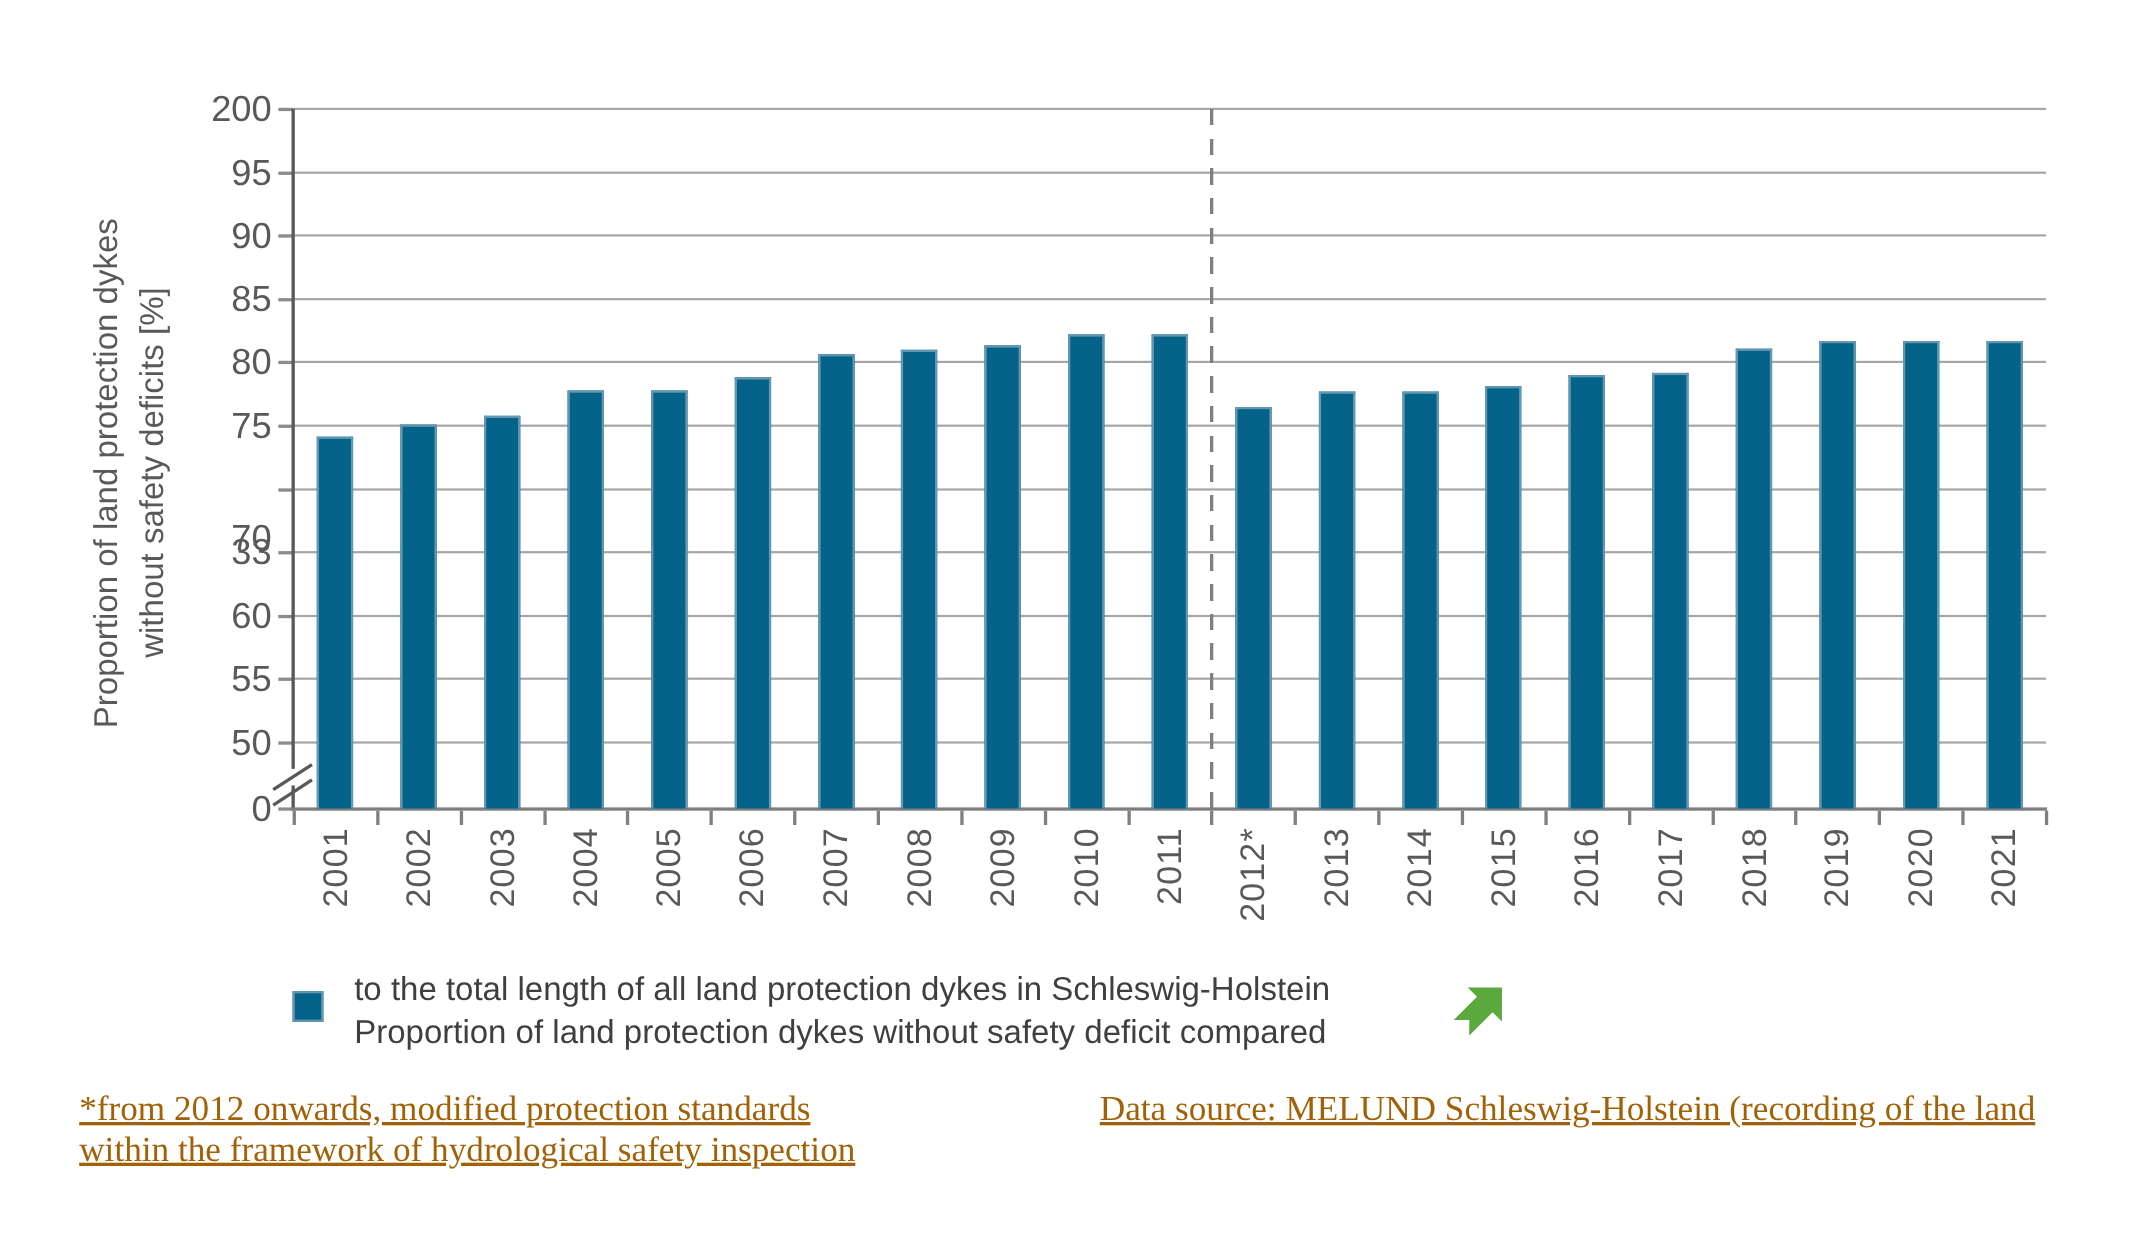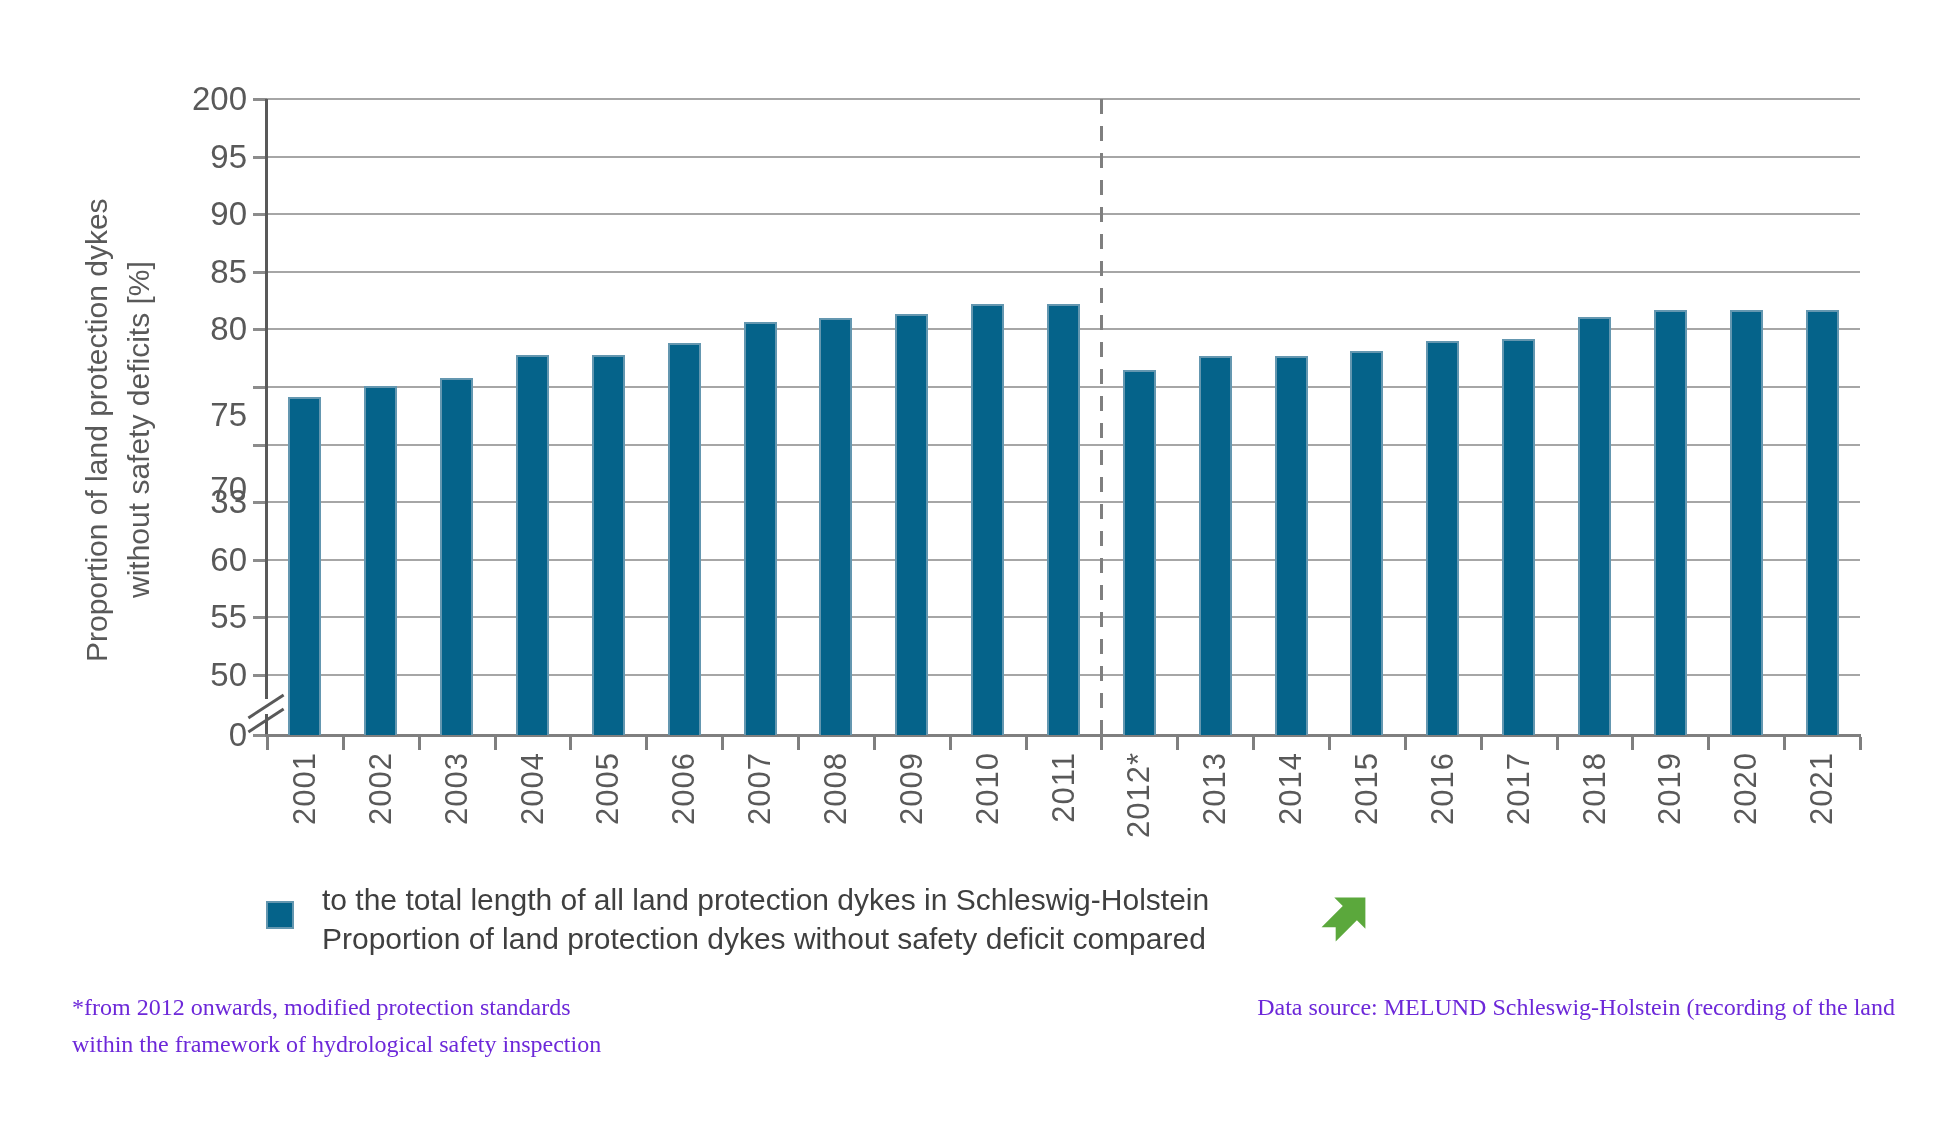--- a/index.html
+++ b/index.html
@@ -27,23 +27,23 @@
               writing-mode:vertical-rl;transform:rotate(180deg);text-align:center;
               font-size:30px;line-height:42px;color:#595959;}
   
   .legend-swatch{position:absolute;left:266px;top:901px;width:28px;height:28px;
                  box-sizing:border-box;border:2px solid #6497b0;}
   .legend-text{position:absolute;left:322px;top:880px;font-size:30px;line-height:39px;
                color:#3f3f3f;white-space:nowrap;font-weight:500;}
   .trend-arrow{position:absolute;left:1318px;top:886px;}
   
   .foot{position:absolute;top:989px;font-family:"Liberation Serif",serif;
-        font-size:24px;line-height:37px;color:#6d28d9;white-space:nowrap;}
+        font-size:32px;line-height:37px;color:#a16207;white-space:nowrap;text-decoration:underline;}
   .foot-left{left:72px;text-align:left;}
-  .foot-right{left:1035px;width:860px;text-align:right;}
+  .foot-right{left:995px;width:860px;text-align:center;}
 </style>
 </head>
 <body>
 
 <div id="stage">
 
   <div id="plot">
       <div class="grid" style="left: 267px; top: 674px; width: 1593px; height: 2px;"></div>
       <div class="grid" style="left: 267px; top: 616.4px; width: 1593px; height: 2px;"></div>
       <div class="grid" style="left: 267px; top: 558.8px; width: 1593px; height: 2px;"></div>
@@ -61,21 +61,21 @@
       <div class="ylab" style="left: 117px; top: 655px; width: 130px;">50</div>
       <div class="ytick" style="left: 253px; top: 616.4px; width: 14px; height: 3px;"></div>
       <div class="ylab" style="left: 117px; top: 597.4px; width: 130px;">55</div>
       <div class="ytick" style="left: 253px; top: 558.8px; width: 14px; height: 3px;"></div>
       <div class="ylab" style="left: 117px; top: 539.8px; width: 130px;">60</div>
       <div class="ytick" style="left: 253px; top: 501.2px; width: 14px; height: 3px;"></div>
       <div class="ylab" style="left: 117px; top: 482.2px; width: 130px;">33</div>
       <div class="ytick" style="left: 253px; top: 443.6px; width: 14px; height: 3px;"></div>
       <div class="ylab" style="left: 117px; top: 424.6px; width: 130px; margin-top: 44px;">70</div>
       <div class="ytick" style="left: 253px; top: 386px; width: 14px; height: 3px;"></div>
-      <div class="ylab" style="left: 117px; top: 367px; width: 130px; margin-top: 28px;">75</div>
+      <div class="ylab" style="left: 117px; top: 367px; width: 130px;">75</div>
       <div class="ytick" style="left: 253px; top: 328.4px; width: 14px; height: 3px;"></div>
       <div class="ylab" style="left: 117px; top: 309.4px; width: 130px;">80</div>
       <div class="ytick" style="left: 253px; top: 270.8px; width: 14px; height: 3px;"></div>
       <div class="ylab" style="left: 117px; top: 251.8px; width: 130px;">85</div>
       <div class="ytick" style="left: 253px; top: 213.2px; width: 14px; height: 3px;"></div>
       <div class="ylab" style="left: 117px; top: 194.2px; width: 130px;">90</div>
       <div class="ytick" style="left: 253px; top: 155.6px; width: 14px; height: 3px;"></div>
       <div class="ylab" style="left: 117px; top: 136.6px; width: 130px;">95</div>
       <div class="ytick" style="left: 253px; top: 98px; width: 14px; height: 3px;"></div>
       <div class="ylab" style="left: 117px; top: 79px; width: 130px;">200</div>

